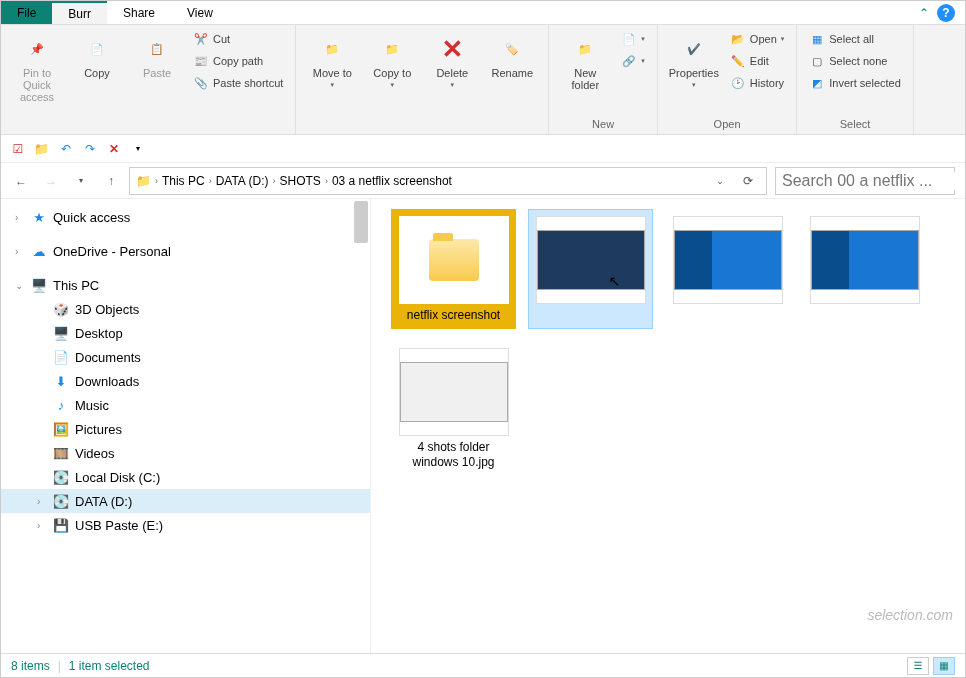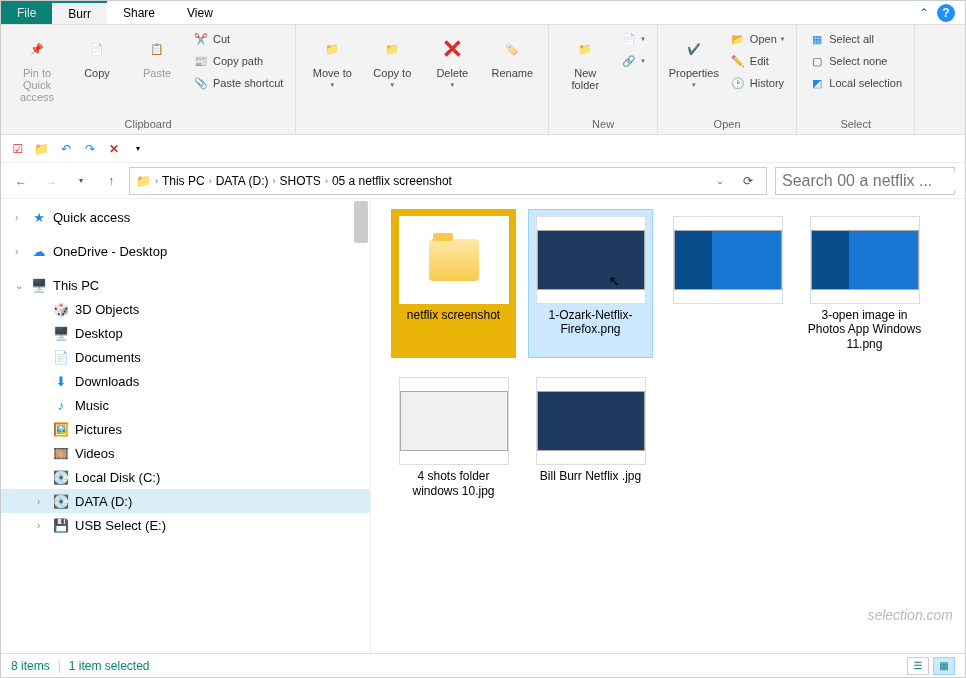--- a/index.html
+++ b/index.html
@@ -1,21 +1,21 @@
 <!DOCTYPE html>
 <html><head>
 <meta charset="utf-8">
 <style>
 * { box-sizing: border-box; margin: 0; padding: 0; font-family: 'Segoe UI', Tahoma, sans-serif; }
 body { width: 966px; height: 678px; background: #fff; overflow: hidden; font-size: 12px; border: 1px solid #ccc; }
 
 
 .tabs { display: flex; height: 24px; background: #fff; border-bottom: 1px solid #e0e0e0; align-items: center; }
 .tab { padding: 4px 16px; font-size: 12px; cursor: pointer; height: 100%; display: flex; align-items: center; }
-.tab.file { background: #0b8274; color: #e5e5e5; }
+.tab.file { background: #0b8274; color: #000000; }
 .tab.active { background: #f3f3f3; border-top: 2px solid #0b8274; }
 .tabs-spacer { flex: 1; }
 .tabs-right { display: flex; align-items: center; gap: 8px; padding-right: 10px; }
 .help-btn { width: 18px; height: 18px; background: #1e90ff; color: #fff; border-radius: 50%; text-align: center; line-height: 18px; font-size: 12px; font-weight: bold; }
 
 
 .ribbon { display: flex; background: #f3f3f3; height: 110px; border-bottom: 1px solid #ddd; }
 .rgroup { display: flex; flex-direction: column; border-right: 1px solid #e0e0e0; padding: 4px 8px 2px; }
 .rgroup-body { display: flex; flex: 1; gap: 4px; align-items: flex-start; }
 .rgroup-label { text-align: center; font-size: 11px; color: #666; padding: 2px 0; }
@@ -119,21 +119,20 @@
         <div class="rbtn-sm">
             <span class="ic">📰</span>
             <span>Copy path</span>
           </div>
         <div class="rbtn-sm disabled">
             <span class="ic">📎</span>
             <span>Paste shortcut</span>
           </div>
       </div>
     </div>
-    <div class="rgroup-label">Clipboard</div>
   </div>
 
   <div class="rgroup">
     <div class="rgroup-body">
       <div class="rbtn-lg">
           <div class="ic">📁</div>
           <span>Move to</span>
           <span class="dd-arrow">▾</span>
         </div>
       <div class="rbtn-lg">
@@ -205,21 +204,21 @@
         <div class="rbtn-sm">
             <span class="ic" style="color:#1e88e5">▦</span>
             <span>Select all</span>
           </div>
         <div class="rbtn-sm">
             <span class="ic">▢</span>
             <span>Select none</span>
           </div>
         <div class="rbtn-sm">
             <span class="ic" style="color:#1e88e5">◩</span>
-            <span>Local selection</span>
+            <span>Invert selected</span>
           </div>
       </div>
     </div>
     <div class="rgroup-label">Select</div>
   </div>
 </div>
 
 <div class="qat">
   <span class="q" style="color:#d32f2f">☑</span>
   <span class="q">📁</span>
@@ -238,21 +237,21 @@
   </div>
   <div class="addr-box">
     <span>📁</span>
     <span class="addr-sep">›</span>
     <span class="addr-seg">This PC</span>
     <span class="addr-sep">›</span>
     <span class="addr-seg">DATA (D:)</span>
     <span class="addr-sep">›</span>
     <span class="addr-seg">SHOTS</span>
     <span class="addr-sep">›</span>
-    <span class="addr-seg">05 a netflix screenshot</span>
+    <span class="addr-seg">03 a netflix screenshot</span>
     <div class="addr-actions">
       <div class="addr-action" style="font-size:9px">⌄</div>
       <div class="addr-action">⟳</div>
     </div>
   </div>
   <div class="search-box">
     <input placeholder="Search 00 a netflix ..." style="">
   </div>
 </div>
 
@@ -261,21 +260,21 @@
     <div class="nav-scroll-thumb"></div>
     <div class="tree-item l1">
         <span class="tree-chev">›</span>
         <span class="tree-ic" style="color:#1e88e5">★</span>
         <span>Quick access</span>
       </div>
     <div class="tree-spacer"></div>
     <div class="tree-item l1">
         <span class="tree-chev">›</span>
         <span class="tree-ic" style="color:#1e88e5">☁</span>
-        <span>OneDrive - Desktop</span>
+        <span>OneDrive - Personal</span>
       </div>
     <div class="tree-spacer"></div>
     <div class="tree-item l1">
         <span class="tree-chev">⌄</span>
         <span class="tree-ic" style="color:#1e88e5">🖥️</span>
         <span>This PC</span>
       </div>
     <div class="tree-item l2">
         <span class="tree-chev"></span>
         <span class="tree-ic" style="color:#29b6f6">🎲</span>
@@ -317,61 +316,53 @@
         <span>Local Disk (C:)</span>
       </div>
     <div class="tree-item l2 sel">
         <span class="tree-chev">›</span>
         <span class="tree-ic">💽</span>
         <span>DATA (D:)</span>
       </div>
     <div class="tree-item l2">
         <span class="tree-chev">›</span>
         <span class="tree-ic">💾</span>
-        <span>USB Select (E:)</span>
+        <span>USB Paste (E:)</span>
       </div>
   </div>
 
   <div class="content">
     <div class="items-grid">
       <div class="file-item hov">
         <div class="thumb folder">
             <div class="folder-ic"></div>
           </div>
         <div class="fname">netflix screenshot</div>
       </div>
       <div class="file-item sel">
         <div class="thumb">
             <div class="img-thumb"></div>
             <span class="cursor-arrow" style="left:72px;top:56px">↖</span>
           </div>
-        <div class="fname">1-Ozark-Netflix-Firefox.png</div>
       </div>
       <div class="file-item">
         <div class="thumb">
             <div class="img-thumb blue"></div>
           </div>
       </div>
       <div class="file-item">
         <div class="thumb">
             <div class="img-thumb blue"></div>
           </div>
-        <div class="fname">3-open image in Photos App Windows 11.png</div>
       </div>
       <div class="file-item">
         <div class="thumb">
             <div class="img-thumb light"></div>
           </div>
         <div class="fname">4 shots folder windows 10.jpg</div>
-      </div>
-      <div class="file-item">
-        <div class="thumb">
-            <div class="img-thumb"></div>
-          </div>
-        <div class="fname">Bill Burr Netflix .jpg</div>
       </div>
     </div>
     <div class="watermark">selection.com</div>
   </div>
 </div>
 
 <div class="status">
   <span>8 items</span>
   <span class="sep">|</span>
   <span>1 item selected</span>

